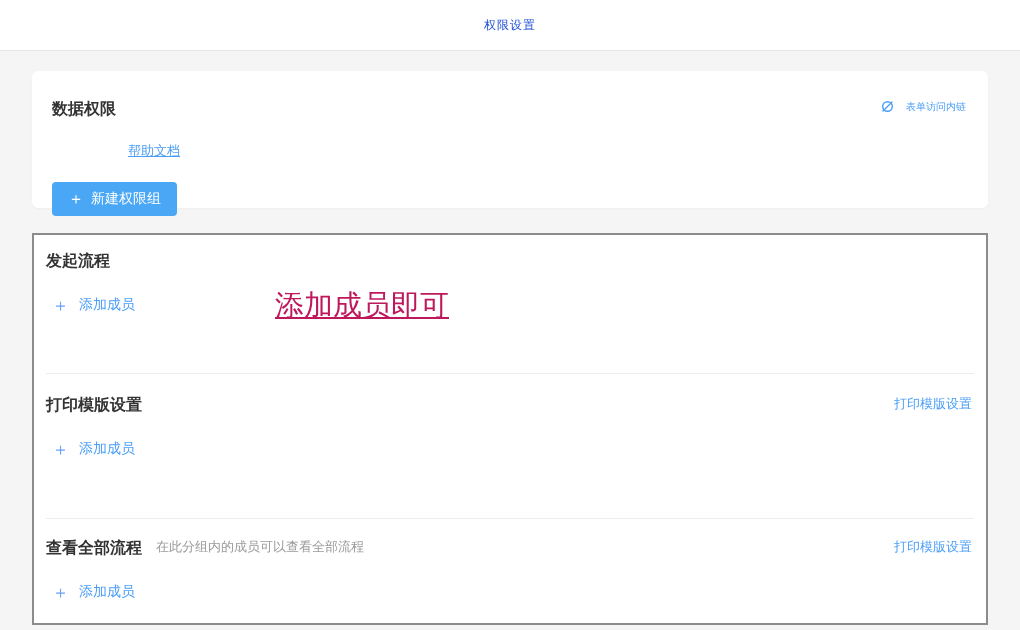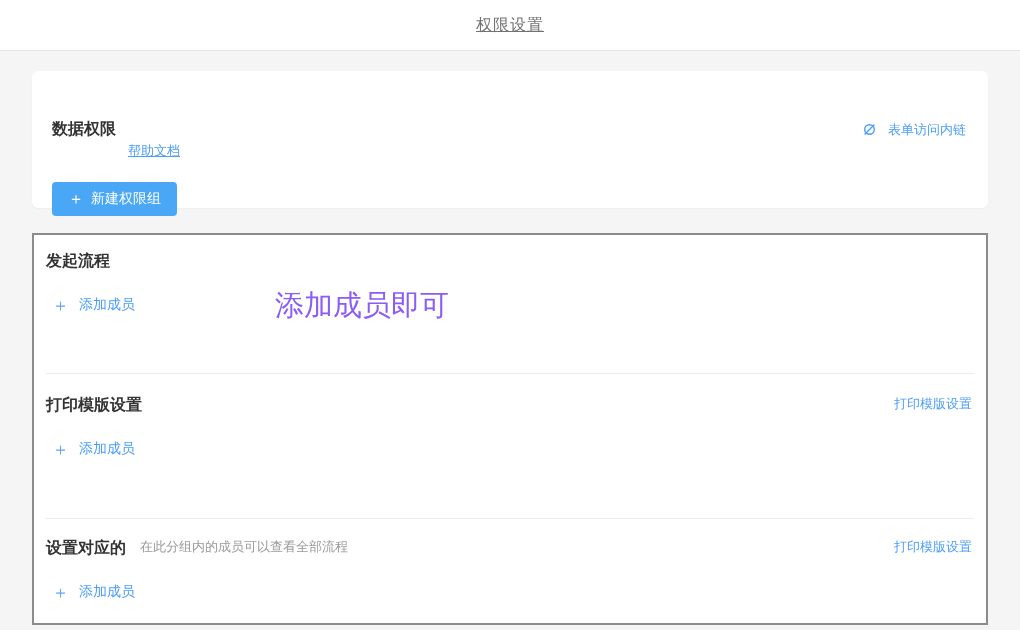--- a/index.html
+++ b/index.html
@@ -8,38 +8,38 @@
     background:#f5f5f6;
     font-family:"Liberation Sans","DejaVu Sans",sans-serif;
     color:#333;
     -webkit-font-smoothing:antialiased;
   }
   
   .page-header{
     height:50px;background:#fff;border-bottom:1px solid #e6e6e6;
     display:flex;align-items:center;justify-content:center;
   }
-  .page-title{font-size:16px;color:#737373;letter-spacing:1px;text-decoration:underline;}
+  .page-title{font-size:12px;color:#1d4ed8;letter-spacing:1px;}
   
   .main{padding:0 32px;}
   .card{
     background:#fff;border-radius:6px;
     box-shadow:0 1px 2px rgba(0,0,0,0.03);
   }
   .card-data{
     margin-top:20px;height:137px;box-sizing:border-box;
     padding:28px 22px 0 20px;
   }
-  .card-head{display:flex;align-items:center;}
+  .card-head{display:flex;align-items:flex-start;}
   .card-title{font-size:16px;font-weight:bold;color:#333;}
   .card-desc{font-size:13px;color:#9a9a9a;margin-left:14px;}
   .link{font-size:13px;color:#4b9ef8;text-decoration:none;cursor:pointer;}
   .link.underline{text-decoration:underline;margin-left:12px;margin-top:43px;}
   .spacer{flex:1;}
-  .form-access{display:inline-flex;align-items:center;gap:11px;font-size:13px;}
+  .form-access{display:inline-flex;align-items:center;gap:11px;font-size:10px;}
   .link-icon{width:15px;height:15px;display:block;}
   .btn-primary{
     margin-top:22px;height:34px;border:none;border-radius:4px;
     background:#49a7f6;color:#fff;font-size:14px;
     display:inline-flex;align-items:center;gap:7px;padding:0 16px;
     font-family:inherit;cursor:pointer;
   }
   .btn-primary .plus{font-size:16px;line-height:1;font-weight:300;}
   
   .group-panel{
@@ -60,21 +60,21 @@
   }
   .add-member{
     display:inline-flex;align-items:center;gap:10px;
     font-size:14px;color:#4b9ef8;cursor:pointer;margin-left:6px;
     text-decoration:none;
   }
   .add-member .plus{font-size:17px;line-height:1;color:#6aa3f8;font-weight:300;}
   .annotation{
     margin-left:140px;
     font-family:"Liberation Serif","DejaVu Serif",serif;
-    font-size:29px;color:#8b5cf6;line-height:1;white-space:nowrap;
+    font-size:29px;color:#be185d;line-height:1;white-space:nowrap;text-decoration:underline;
   }
 </style>
 </head>
 <body>
 
 <header class="page-header">
   <div class="page-title">权限设置</div>
 </header>
 
 <main class="main">
@@ -126,21 +126,21 @@
           <span class="plus">＋</span>
           <span>添加成员</span>
         </a>
       </div>
     </div>
 
     <div class="divider"></div>
 
     <div class="group-section sec-3">
       <div class="group-head">
-        <span class="group-title">设置对应的</span>
+        <span class="group-title">查看全部流程</span>
         <span class="group-desc">在此分组内的成员可以查看全部流程</span>
         <span class="spacer"></span>
         <a class="link">打印模版设置</a>
       </div>
       <div class="group-actions">
         <a class="add-member">
           <span class="plus">＋</span>
           <span>添加成员</span>
         </a>
       </div>

